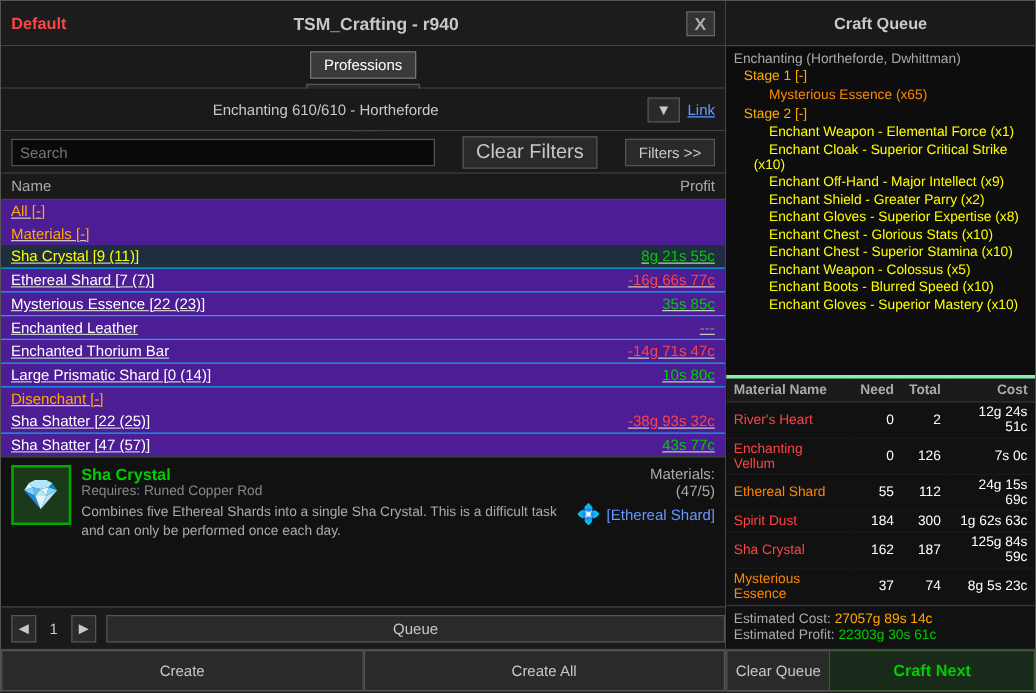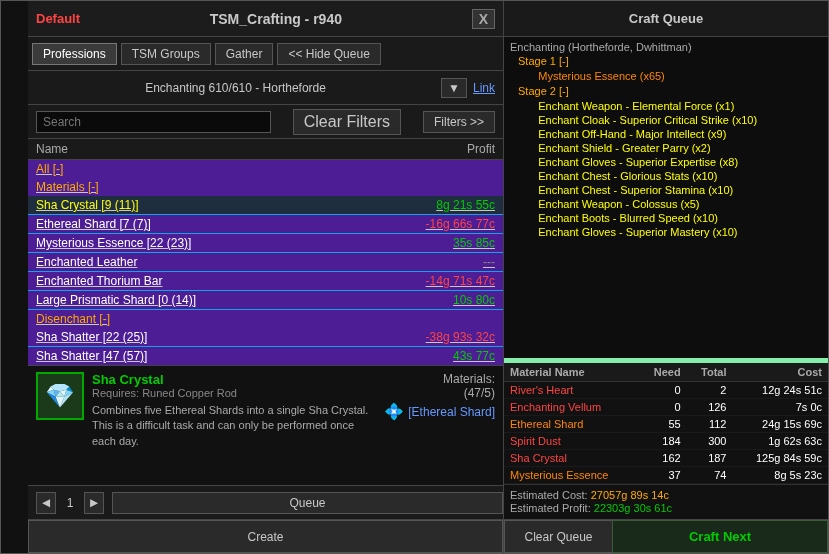--- a/index.html
+++ b/index.html
@@ -16,26 +16,25 @@
     .main-window {
       display: flex;
       width: 829px;
       height: 554px;
       border: 1px solid #555;
       background: #111;
     }
 
     
     .left-panel {
-      width: 476px;
+      width: 580px;
       display: flex;
       flex-direction: column;
       border-right: 1px solid #444;
       background: #0d0d0d;
-      margin-left: 27px;
     }
 
     .title-bar {
       display: flex;
       align-items: center;
       justify-content: space-between;
       background: #1c1c1c;
       border-bottom: 1px solid #444;
       padding: 4px 8px;
       height: 36px;
@@ -64,20 +63,21 @@
     }
 
     .nav-bar {
       display: flex;
       align-items: center;
       background: #1a1a1a;
       border-bottom: 1px solid #444;
       padding: 4px 4px;
       gap: 4px;
       height: 34px;
+      flex-direction: column;
     }
 
     .nav-btn {
       background: #2a2a2a;
       border: 1px solid #555;
       color: #c8c8c8;
       padding: 3px 10px;
       cursor: pointer;
       font-size: 12px;
     }
@@ -384,21 +384,21 @@
     .queue-item {
       font-size: 11px;
       padding: 1px 0 1px 16px;
     }
 
     .queue-item.orange { color: #ff8800; }
     .queue-item.yellow { color: #ffff00; }
 
     
     .materials-section {
-      border-top: 5px solid #86efac;
+      border-top: 3px solid #86efac;
       background: #111;
     }
 
     .mat-table {
       width: 100%;
       border-collapse: collapse;
     }
 
     .mat-table th {
       color: #aaa;
@@ -586,20 +586,21 @@
       <div class="qty-control">
         <button class="qty-btn">◄</button>
         <span class="qty-display">1</span>
         <button class="qty-btn">►</button>
       </div>
       <div class="queue-btn">Queue</div>
     </div>
 
     <div class="action-bar">
       <div class="action-btn">Create</div>
+      <div class="action-btn" style="border-left:1px solid #555;">Create All</div>
     </div>
   </div>
 
   <div class="right-panel">
 
     <div class="queue-title">
       <span>Craft Queue</span>
     </div>
 
     <div class="queue-list">

